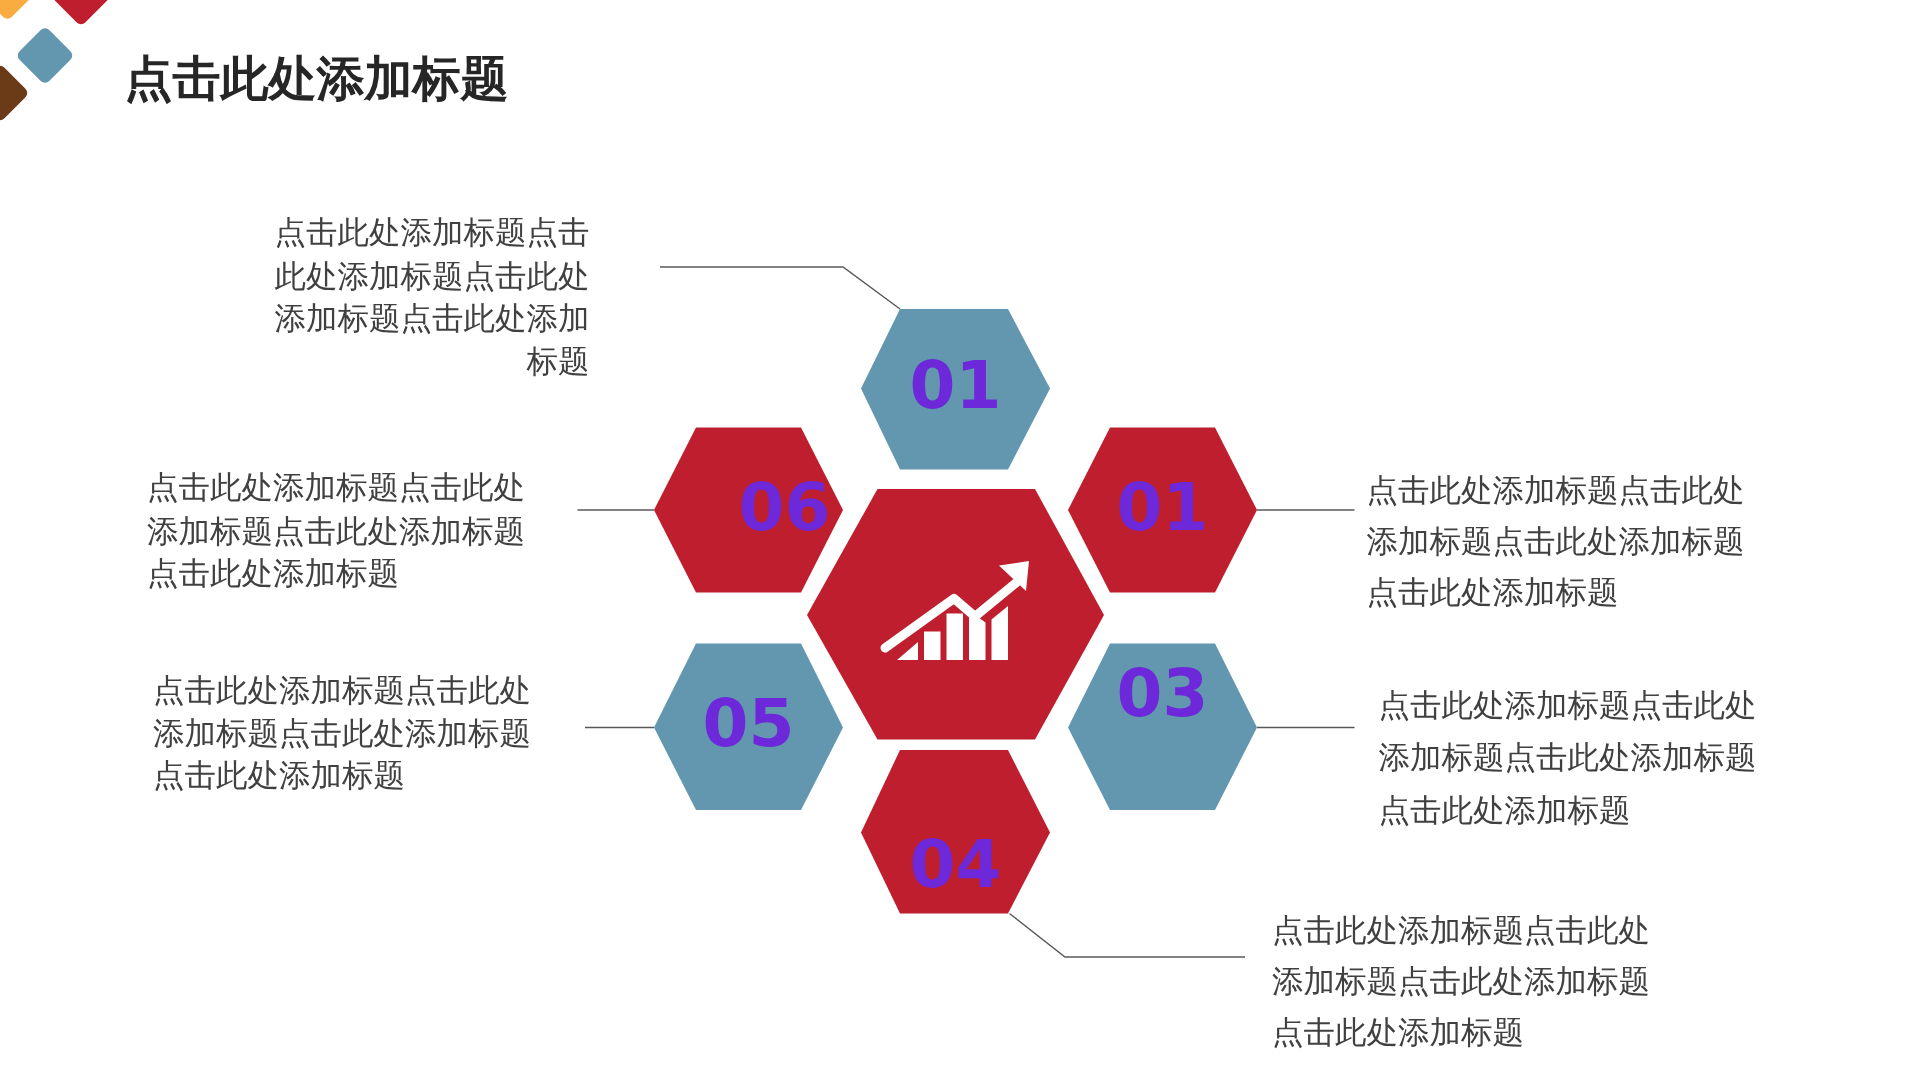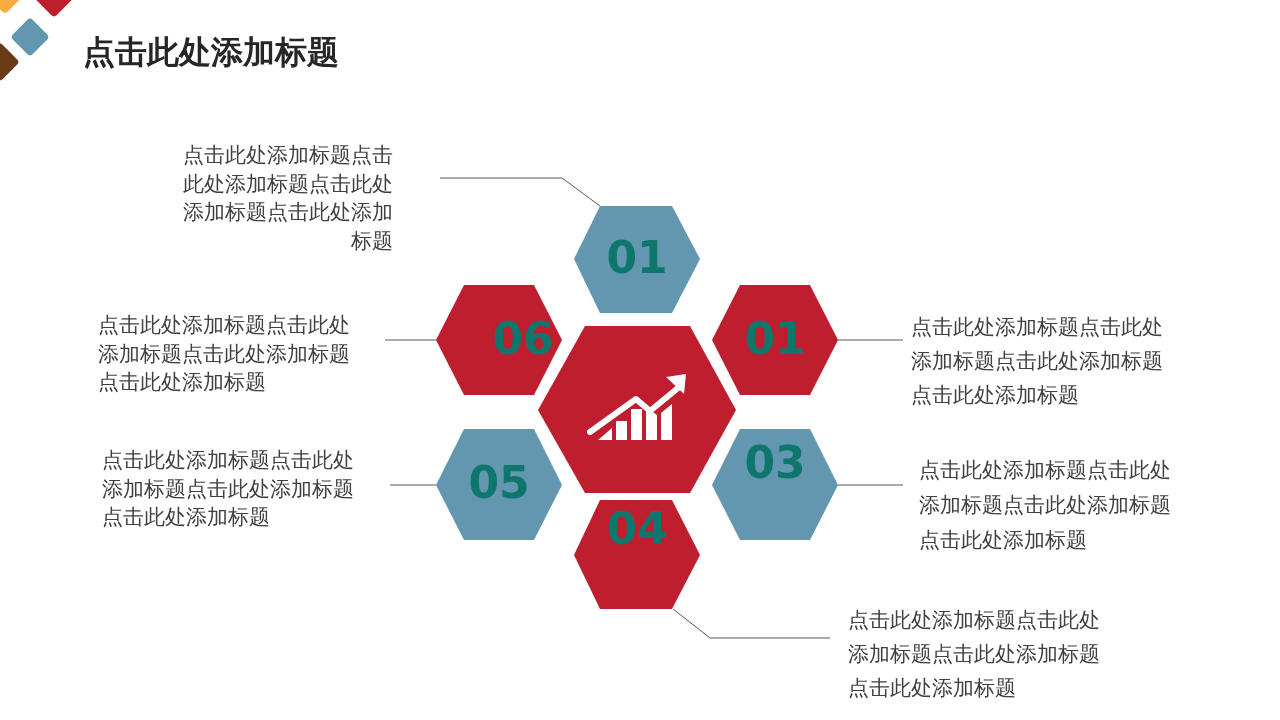--- a/index.html
+++ b/index.html
@@ -11,21 +11,21 @@
   .logo { position: absolute; left: 0; top: 0; width: 90px; height: 90px; }
   .title {
     position: absolute; left: 83px; top: 30px;
     font-size: 32px; font-weight: bold; color: #262626; letter-spacing: 0px;
     line-height: 44px; white-space: nowrap;
   }
   .diagram { position: absolute; left: 0; top: 0; width: 1280px; height: 720px; }
   .hexnum {
     position: absolute; width: 126px; text-align: center;
     font-family: "DejaVu Sans", "Liberation Sans", sans-serif;
-    font-weight: bold; font-size: 44px; color: #0f766e; line-height: 50px;
+    font-weight: bold; font-size: 44px; color: #6d28d9; line-height: 50px;
   }
   .desc {
     position: absolute; font-size: 21px; line-height: 28.5px; color: #404040;
     white-space: pre-line;
   }
 </style>
 </head>
 <body>
 
 <svg class="logo" viewBox="0 0 90 90">
@@ -69,21 +69,21 @@
     <polygon points="646,407 657,415 657,440 646,440"></polygon>
     <polygon points="661,413 672,404 672,440 661,440"></polygon>
     <polyline points="590,432 636,399 650,411 678,388" fill="none" stroke="#ffffff" stroke-width="6" stroke-linecap="round" stroke-linejoin="round"></polyline>
     <polygon points="666,377 686,374 684,394"></polygon>
   </g>
 </svg>
 
 <div class="hexnum" style="left:574px; top:233px;">01</div>
 <div class="hexnum" style="left:712px; top:314px;">01</div>
 <div class="hexnum" style="left:712px; top:438px;">03</div>
-<div class="hexnum" style="left:574px; top:504px;">04</div>
+<div class="hexnum" style="left:574px; top:552px;">04</div>
 <div class="hexnum" style="left:436px; top:458px;">05</div>
 <div class="hexnum" style="left:460px; top:314px;">06</div>
 
 <div class="desc" style="left:183px; top:141px;text-align:right;">点击此处添加标题点击
 此处添加标题点击此处
 添加标题点击此处添加
 标题</div>
 <div class="desc" style="left:911px; top:310px; line-height:34px;">点击此处添加标题点击此处
 添加标题点击此处添加标题
 点击此处添加标题</div>

